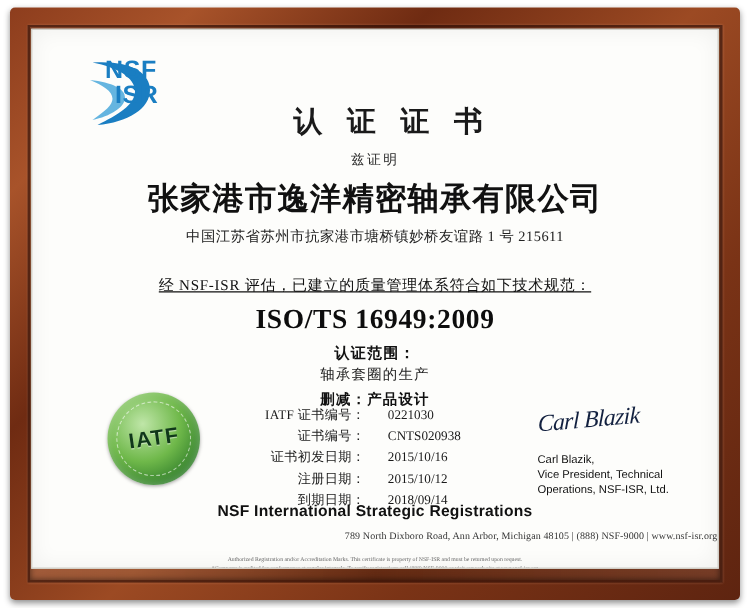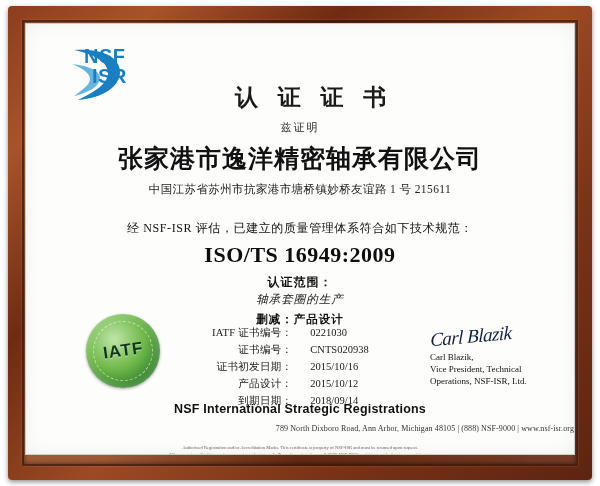--- a/index.html
+++ b/index.html
@@ -148,20 +148,21 @@
     letter-spacing: 0.4px;
   }
   .eval-line {
     position: absolute;
     left: 0; right: 0;
     top: 196px;
     text-align: center;
     font-size: 12px;
     color: #111;
     letter-spacing: 0.6px;
+    text-decoration: underline;
   }
   .standard {
     position: absolute;
     left: 0; right: 0;
     top: 218px;
     text-align: center;
     font-size: 22px;
     font-weight: bold;
     color: #0d0d0d;
     letter-spacing: 0.5px;
@@ -178,21 +179,20 @@
     letter-spacing: 1px;
   }
   .scope-value {
     position: absolute;
     left: 0; right: 0;
     top: 268px;
     text-align: center;
     font-size: 11.5px;
     color: #222;
     letter-spacing: 1px;
-    font-style: italic;
   }
   .exclusion {
     position: absolute;
     left: 0; right: 0;
     top: 288px;
     text-align: center;
     font-size: 11.5px;
     color: #111;
     letter-spacing: 1px;
     font-weight: bold;
@@ -223,25 +223,25 @@
     font-family: "Liberation Serif", serif;
     font-style: italic;
     font-size: 19px;
     color: #12203f;
     transform: rotate(-5deg) skewX(-6deg);
     letter-spacing: -0.5px;
     height: 26px;
     white-space: nowrap;
   }
   .sig-name {
-    margin-top: 2px;
+    margin-top: 12px;
     font-size: 9px;
     color: #111;
     line-height: 1.32;
-    font-family: Liberation Serif, serif;
+    font-family: Liberation Sans, sans-serif;
   }
 
   
   .registrar {
     position: absolute;
     left: 0; right: 0;
     top: 378px;
     text-align: center;
     font-family: "Liberation Sans", sans-serif;
     font-size: 12.5px;
@@ -316,21 +316,21 @@
         </tr>
         <tr>
           <td class="k">证书编号：</td>
           <td class="v">CNTS020938</td>
         </tr>
         <tr>
           <td class="k">证书初发日期：</td>
           <td class="v">2015/10/16</td>
         </tr>
         <tr>
-          <td class="k">产品设计：</td>
+          <td class="k">注册日期：</td>
           <td class="v">2015/10/12</td>
         </tr>
         <tr>
           <td class="k">到期日期：</td>
           <td class="v">2018/09/14</td>
         </tr>
       </tbody>
     </table>
   </div>
 

